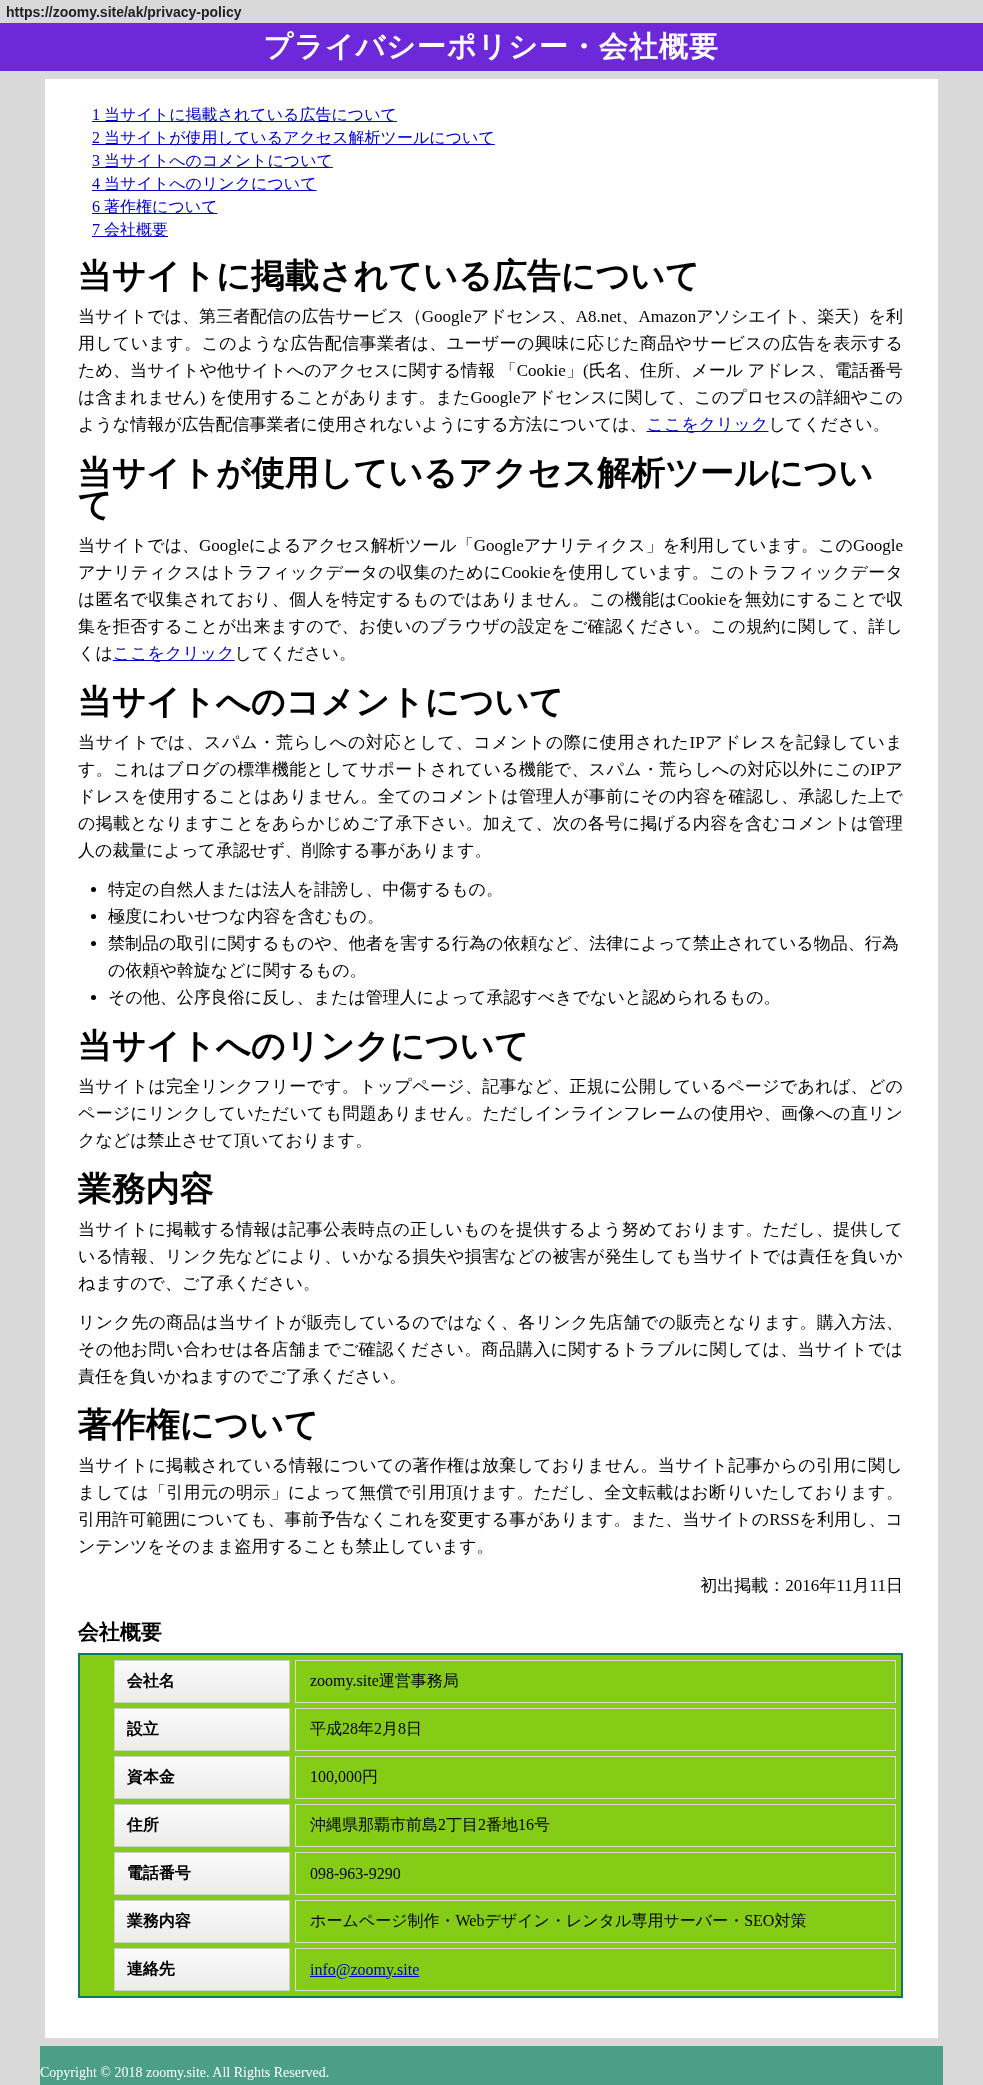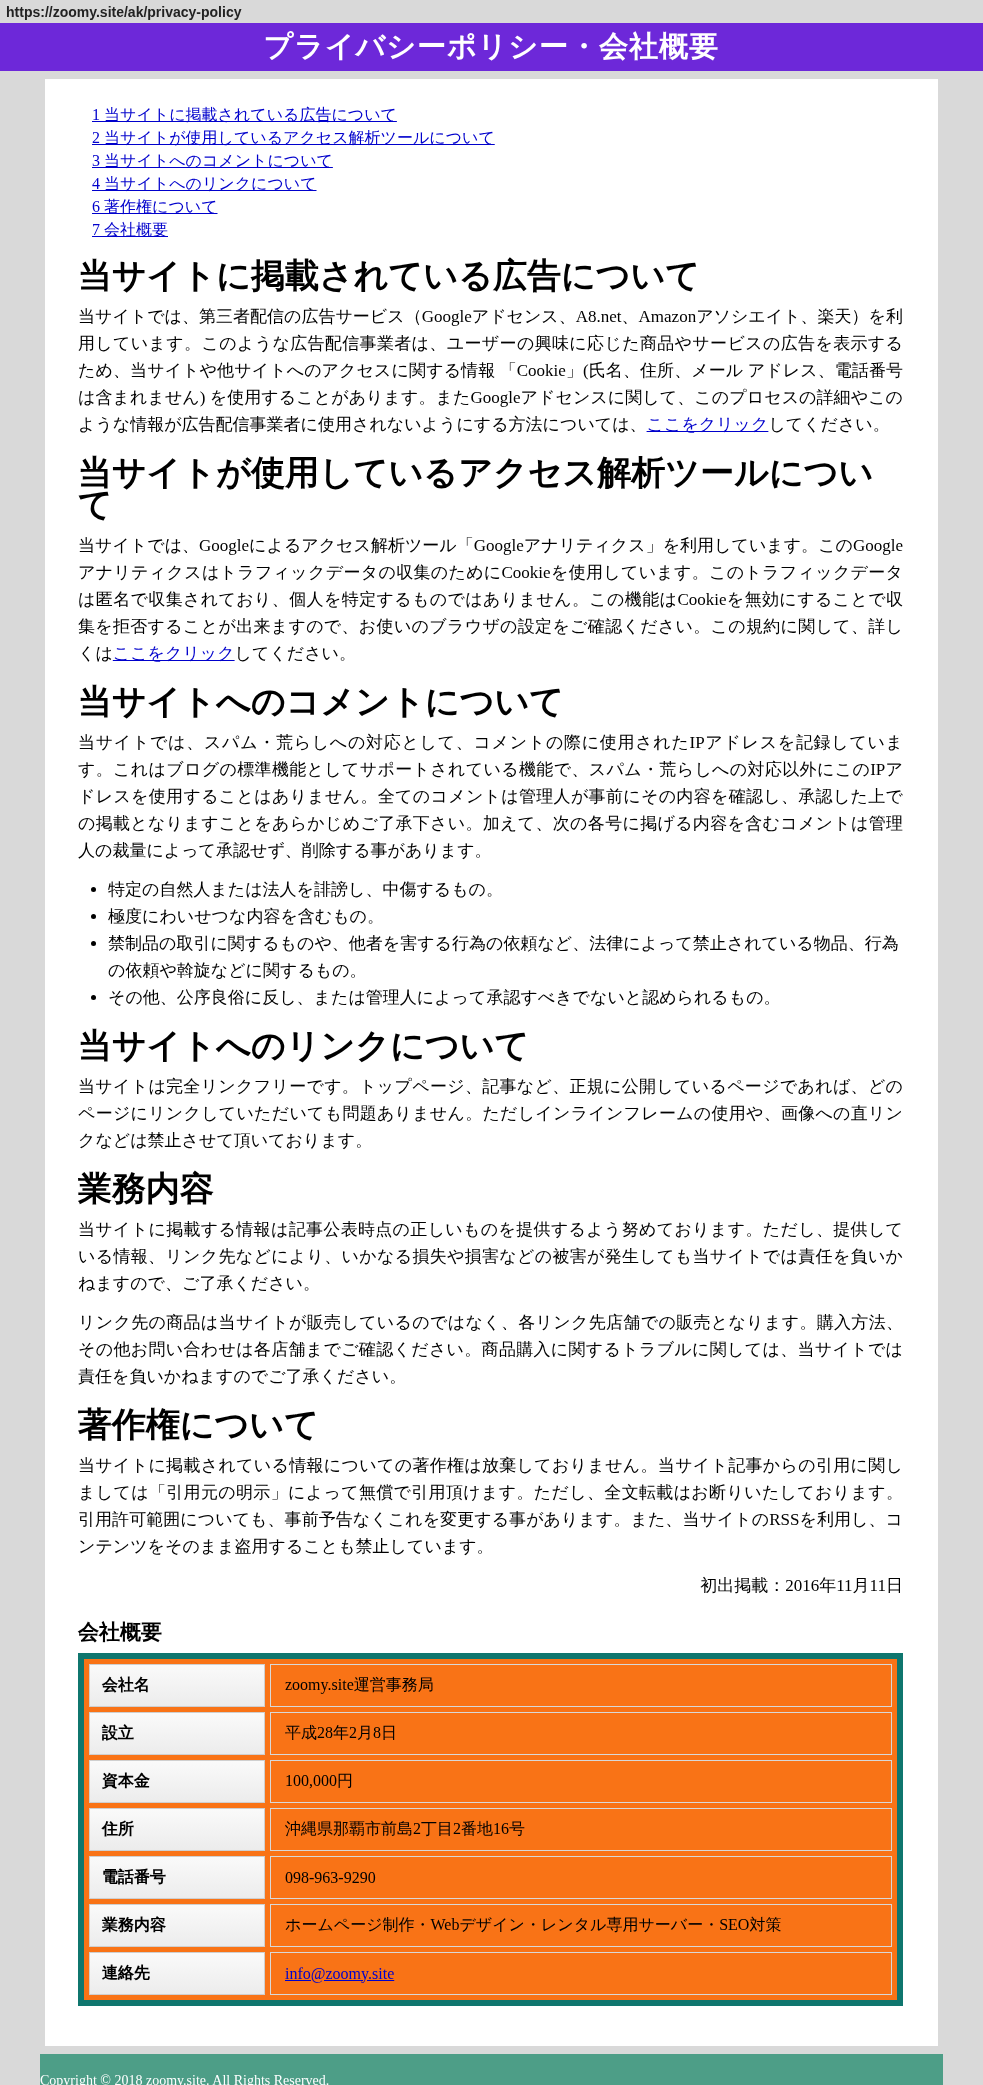--- a/index.html
+++ b/index.html
@@ -74,25 +74,26 @@
     color: #0000cc;
     text-decoration: underline;
   }
   .date-line {
     text-align: right;
     margin: 6px 0 14px;
   }
   
   .company-table {
     width: 100%;
-    border: 6px solid #0f766e;
+    border: 2px solid #0f766e;
     border-collapse: separate;
     border-spacing: 5px;
-    background: #f97316;
+    background: #84cc16;
     margin: 8px 0 26px;
+    padding-left: 29px;
   }
   .company-table th {
     width: 150px;
     text-align: left;
     vertical-align: middle;
     padding: 10px 12px;
     border: 1px solid #cfcfcf;
     background: linear-gradient(#fafafa, #ececec);
     font-family: "Liberation Sans", "DejaVu Sans", sans-serif;
     font-size: 16px;

